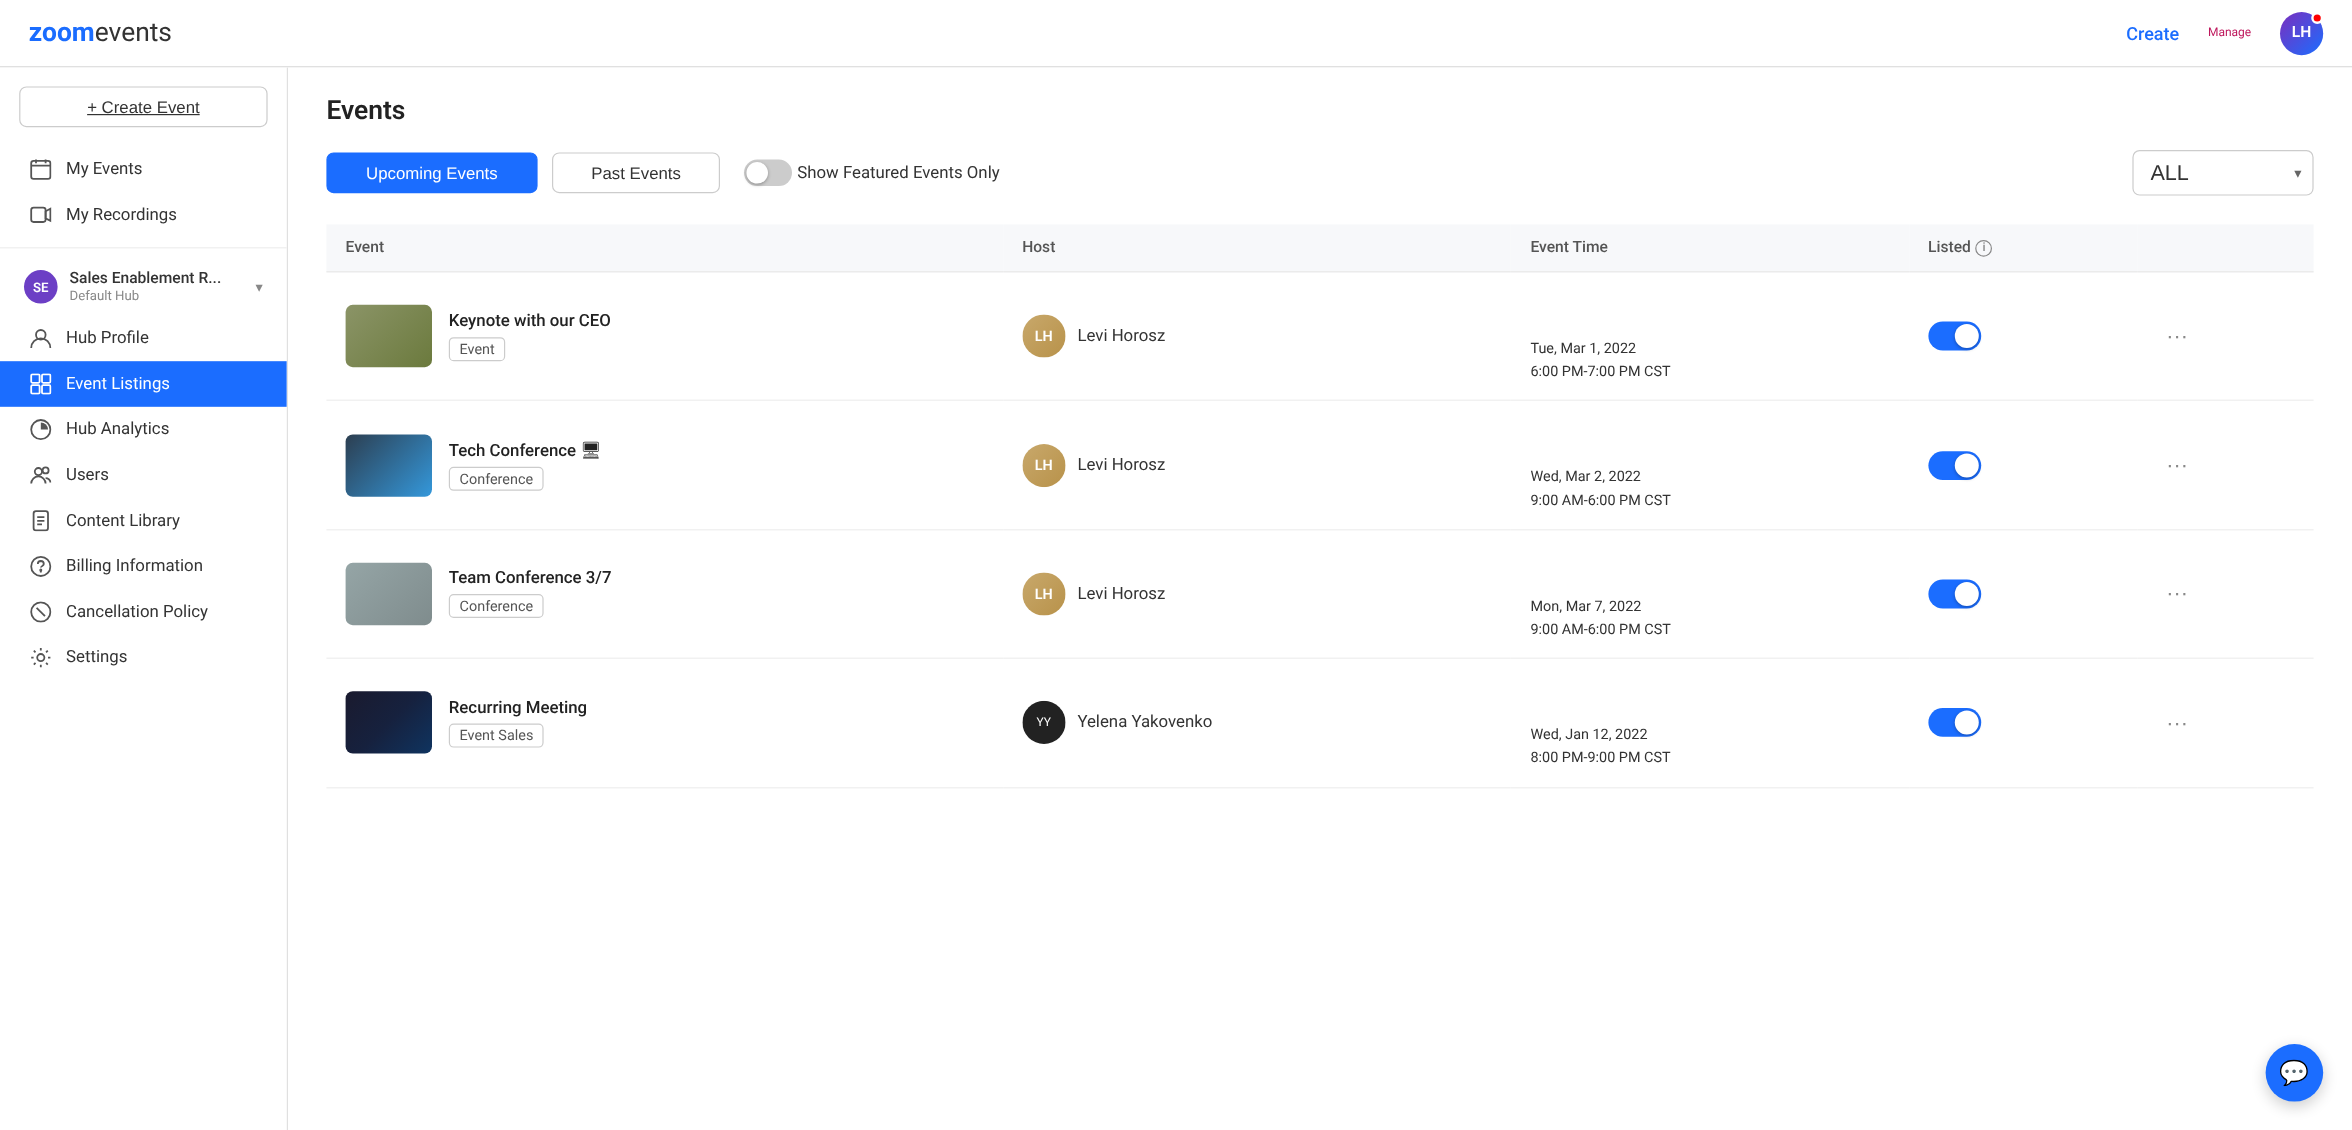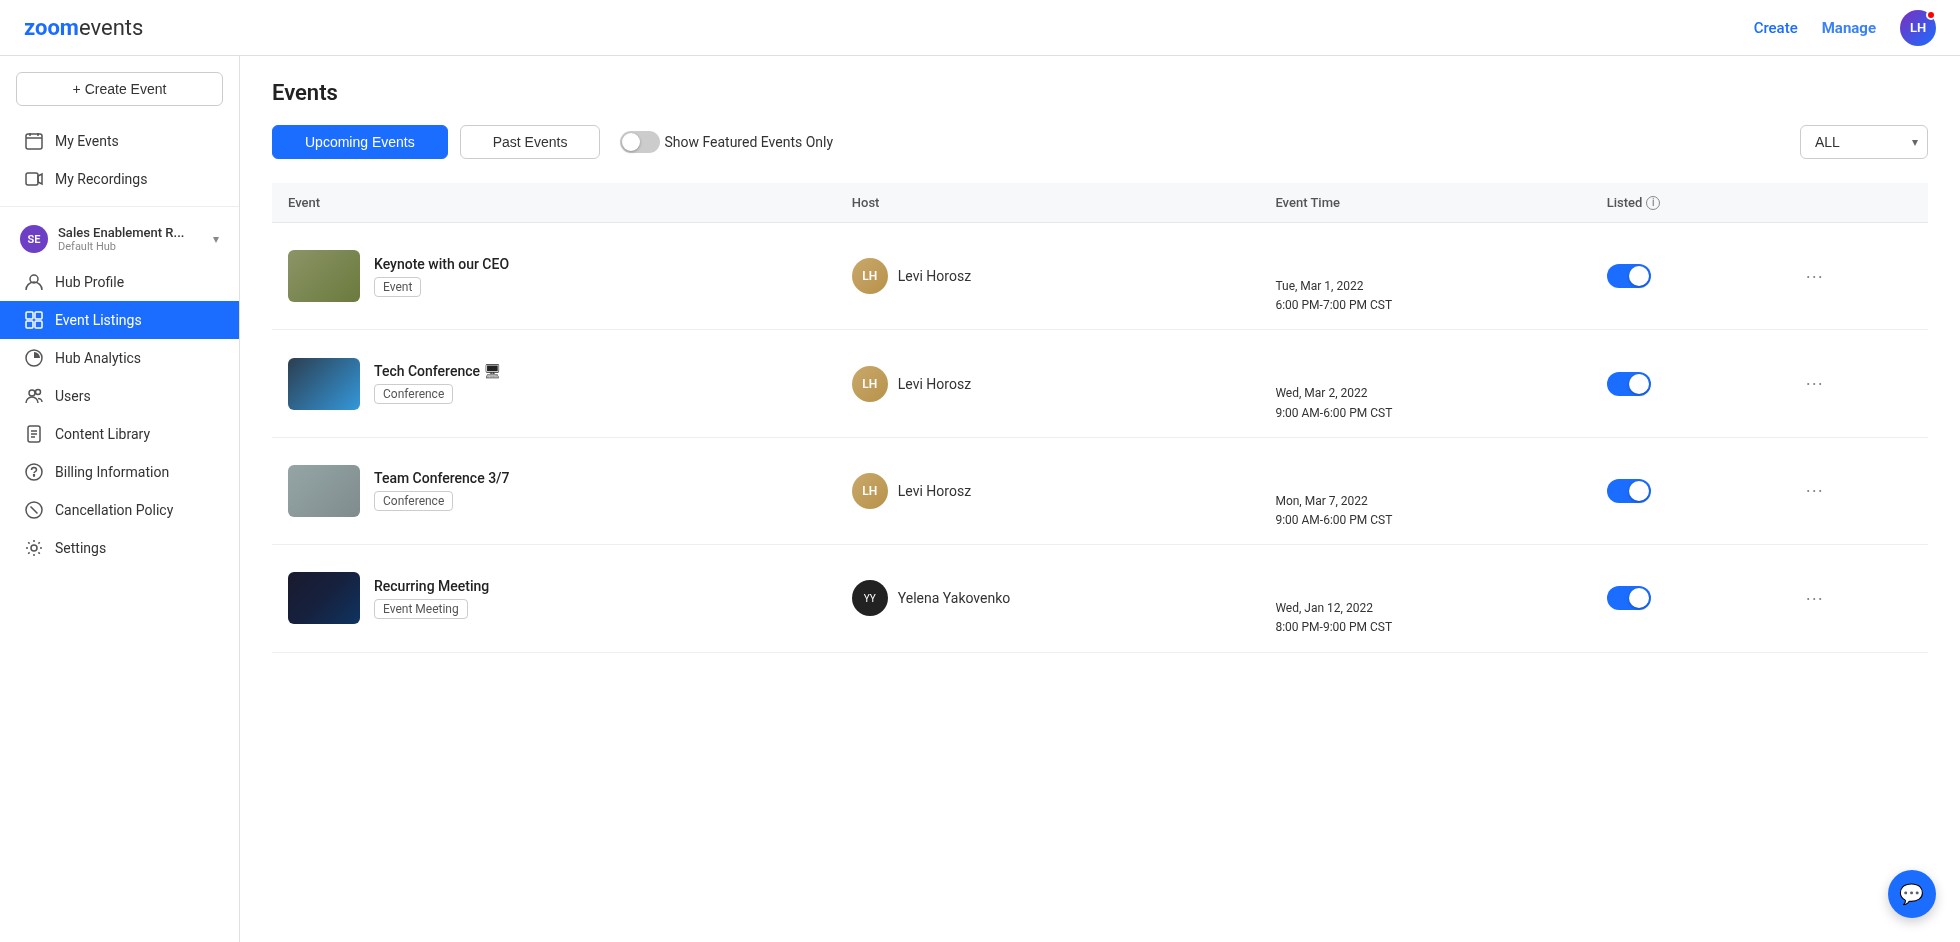--- a/index.html
+++ b/index.html
@@ -18,21 +18,21 @@
     }
     .logo {
       display: flex;
       align-items: center;
       gap: 0;
     }
     .logo-zoom { color: #1B6DFF; font-size: 22px; font-weight: 700; }
     .logo-events { color: #333; font-size: 22px; font-weight: 400; }
     .header-right { margin-left: auto; display: flex; align-items: center; gap: 24px; }
     .header-create { color: #1B6DFF; font-weight: 500; font-size: 15px; cursor: pointer; }
-    .header-manage { color: #3b82f6; font-weight: 700; font-size: 15px; cursor: pointer; }
+    .header-manage { color: #be185d; font-weight: 400; font-size: 10px; cursor: pointer; }
     .avatar {
       width: 36px; height: 36px; border-radius: 50%;
       background: linear-gradient(135deg, #7B2FBE, #1B6DFF);
       color: #fff; font-size: 13px; font-weight: 600;
       display: flex; align-items: center; justify-content: center;
       cursor: pointer; position: relative;
     }
     .avatar-dot {
       width: 10px; height: 10px; background: #f00; border-radius: 50%;
       position: absolute; top: 0; right: 0; border: 2px solid #fff;
@@ -45,21 +45,21 @@
     .sidebar {
       width: 240px; background: #fff; border-right: 1px solid #e0e0e0;
       display: flex; flex-direction: column; overflow-y: auto; flex-shrink: 0;
       padding: 16px 0;
     }
     .create-event-btn {
       margin: 0 16px 16px;
       border: 1px solid #ccc; background: #fff;
       padding: 8px 16px; border-radius: 6px;
       font-size: 14px; cursor: pointer; color: #333;
-      display: flex; align-items: center; justify-content: center; gap: 6px;
+      display: flex; align-items: center; justify-content: center; gap: 6px; text-decoration: underline;
     }
     .sidebar-item {
       display: flex; align-items: center; gap: 12px;
       padding: 10px 25px; cursor: pointer; color: #333; font-size: 14px;
       border-radius: 0;
     }
     .sidebar-item.active { background: #1B6DFF; color: #fff; }
     .sidebar-item .icon { width: 18px; height: 18px; flex-shrink: 0; display: flex; align-items: center; justify-content: center; }
     .sidebar-divider { height: 1px; background: #eee; margin: 8px 0; }
     .hub-section {
@@ -98,21 +98,21 @@
     .toggle-thumb {
       width: 18px; height: 18px; background: #fff; border-radius: 50%;
       position: absolute; top: 2px; left: 2px;
       box-shadow: 0 1px 3px rgba(0,0,0,0.3);
     }
     .featured-label { font-size: 14px; color: #333; }
 
     .filter-select {
       margin-left: auto;
       padding: 8px 32px 8px 14px; border: 1px solid #ccc; border-radius: 6px;
-      font-size: 14px; background: #fff; cursor: pointer; appearance: none;
+      font-size: 18px; background: #fff; cursor: pointer; appearance: none;
       color: #333;
     }
     .select-wrapper { position: relative; display: inline-block; }
     .select-wrapper::after {
       content: '▾'; position: absolute; right: 10px; top: 50%;
       transform: translateY(-50%); pointer-events: none; color: #666; font-size: 12px;
     }
 
     
     .events-table { width: 100%; border-collapse: collapse; }
@@ -482,21 +482,21 @@
       </td>
     </tr>
             <tr>
       <td>
         <div class="event-cell">
           <div class="event-thumb thumb-recurring">
             <div class="thumb-inner"></div>
           </div>
           <div>
             <div class="event-name">Recurring Meeting</div>
-            <span class="event-tag">Event Meeting</span>
+            <span class="event-tag">Event Sales</span>
           </div>
         </div>
       </td>
       <td>
         <div class="host-cell">
           <div class="host-avatar">
             <div class="host-yelena">YY</div>
           </div>
           <span class="host-name">Yelena Yakovenko</span>
         </div>

